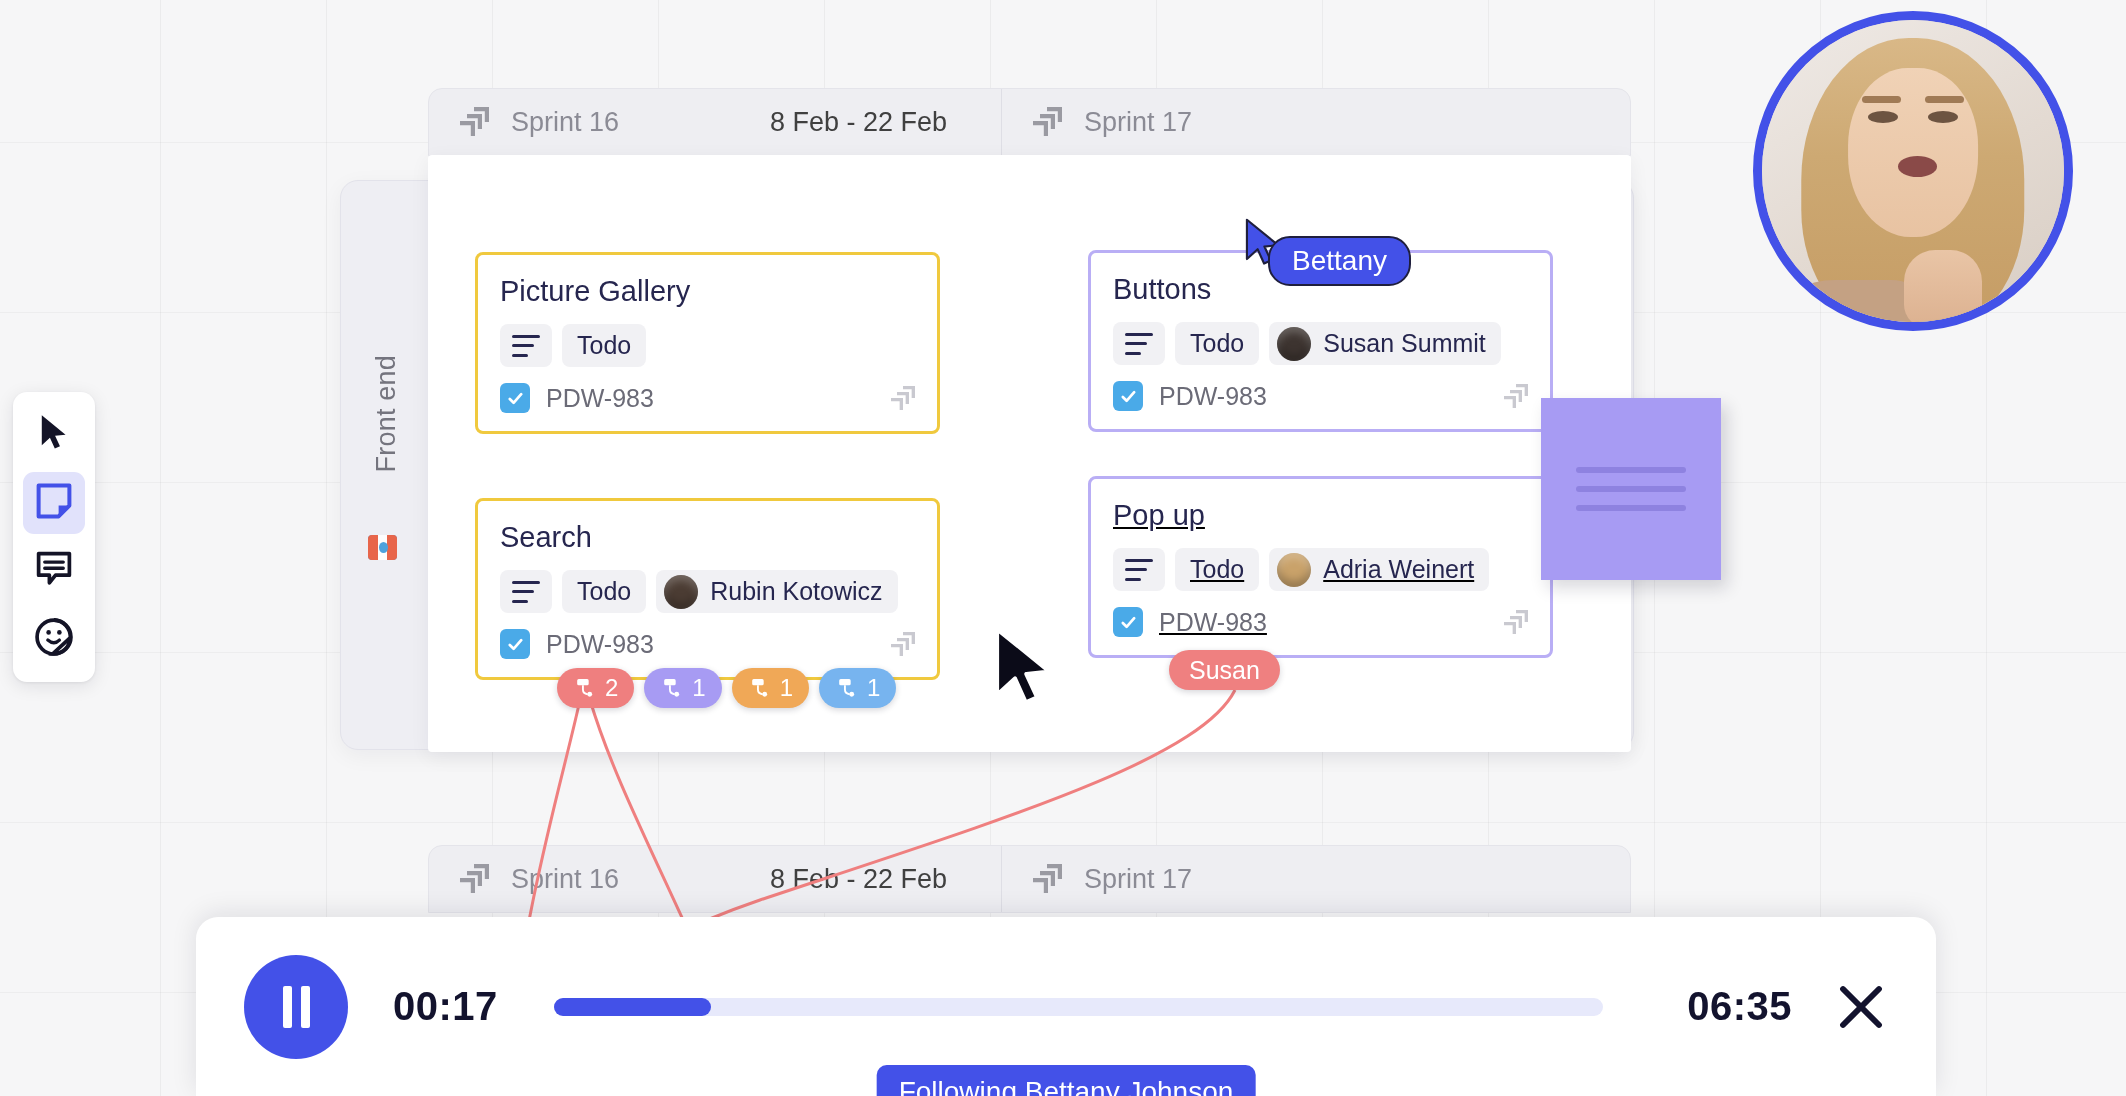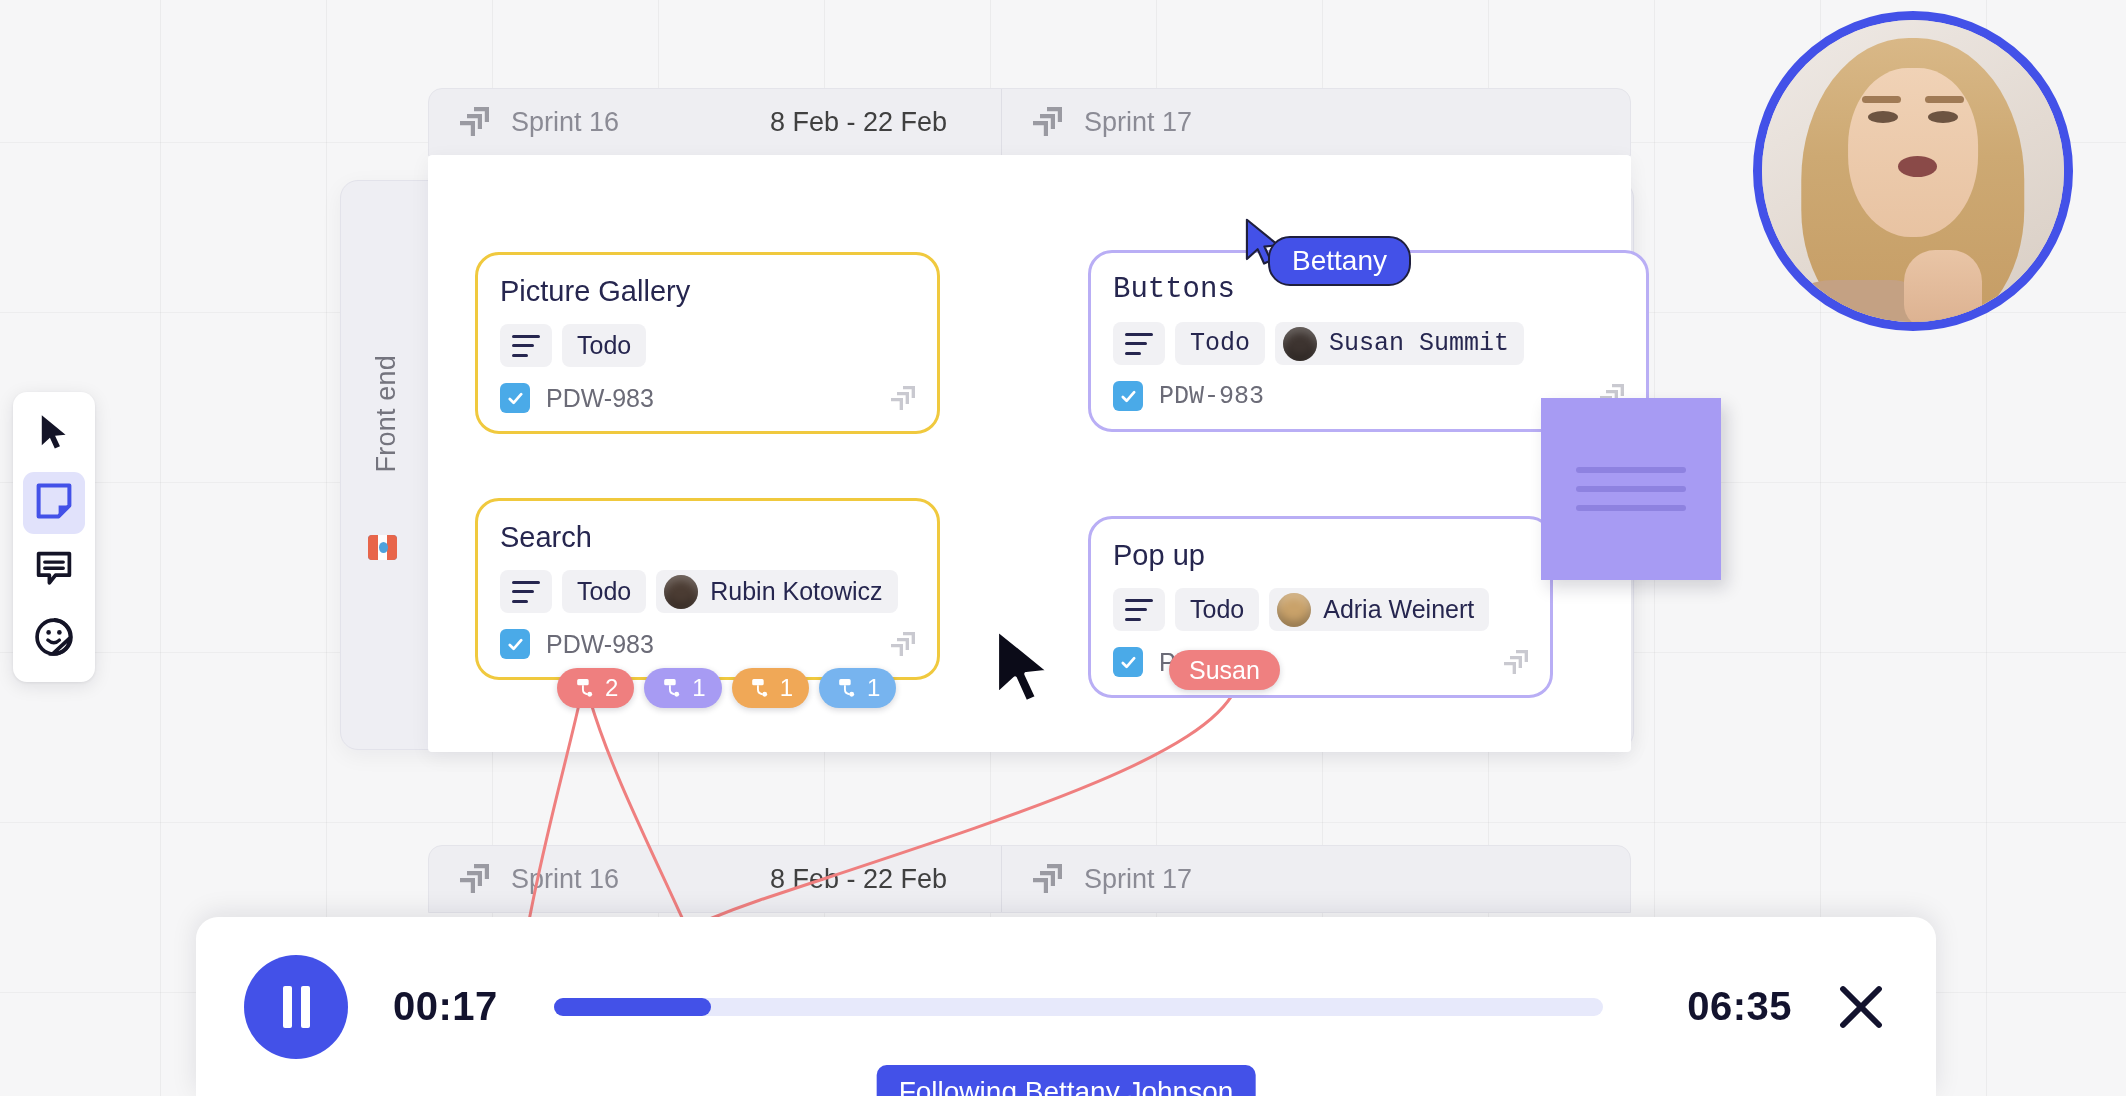--- a/index.html
+++ b/index.html
@@ -117,21 +117,21 @@
     background: #ffffff;
     border-radius: 4px;
     box-shadow: 0 5px 20px rgba(20,20,43,.06);
     z-index: 7;
   }
 
   
   .card {
     position: absolute;
     background: #fff;
-    border-radius: 24px;
+    border-radius: 8px;
     border: 3px solid #f0c93e;
     padding: 20px 22px 18px 22px;
     z-index: 12;
   }
   .card.purple { border-color: #b9aef5; }
   .card-title { font-size: 29px; color: #26264f; margin-bottom: 16px; }
   .card-meta { display: flex; align-items: center; gap: 10px; margin-bottom: 16px; }
   .chip {
     background: #f1f1f4; border-radius: 8px;
     display: flex; align-items: center; height: 43px; padding: 0 15px;
@@ -153,22 +153,22 @@
   .checkbox {
     width: 30px; height: 30px; border-radius: 6px; background: #4aaae8;
     display: flex; align-items: center; justify-content: center; flex: none;
   }
   .checkbox svg { width: 19px; height: 19px; }
   .issue-key { font-size: 25px; color: #6b6b77; margin-left: 16px; }
   .card-foot .jira { margin-left: auto; }
 
   #card-picture { left: 475px; top: 252px; width: 465px; }
   #card-search  { left: 475px; top: 498px; width: 465px; }
-  #card-buttons { left: 1088px; top: 250px; width: 561px; font-family: Liberation Mono, monospace; }
-  #card-popup   { left: 1088px; top: 516px; width: 465px; }
+  #card-buttons { left: 1088px; top: 250px; width: 465px; }
+  #card-popup   { left: 1088px; top: 476px; width: 465px; text-decoration: underline; }
 
   
   #pill-group {
     position: absolute; left: 557px; top: 668px;
     display: flex; gap: 10px; z-index: 20;
   }
   .pill {
     display: flex; align-items: center; gap: 9px;
     height: 40px; padding: 0 16px; border-radius: 20px;
     color: #fff; font-size: 24px;

